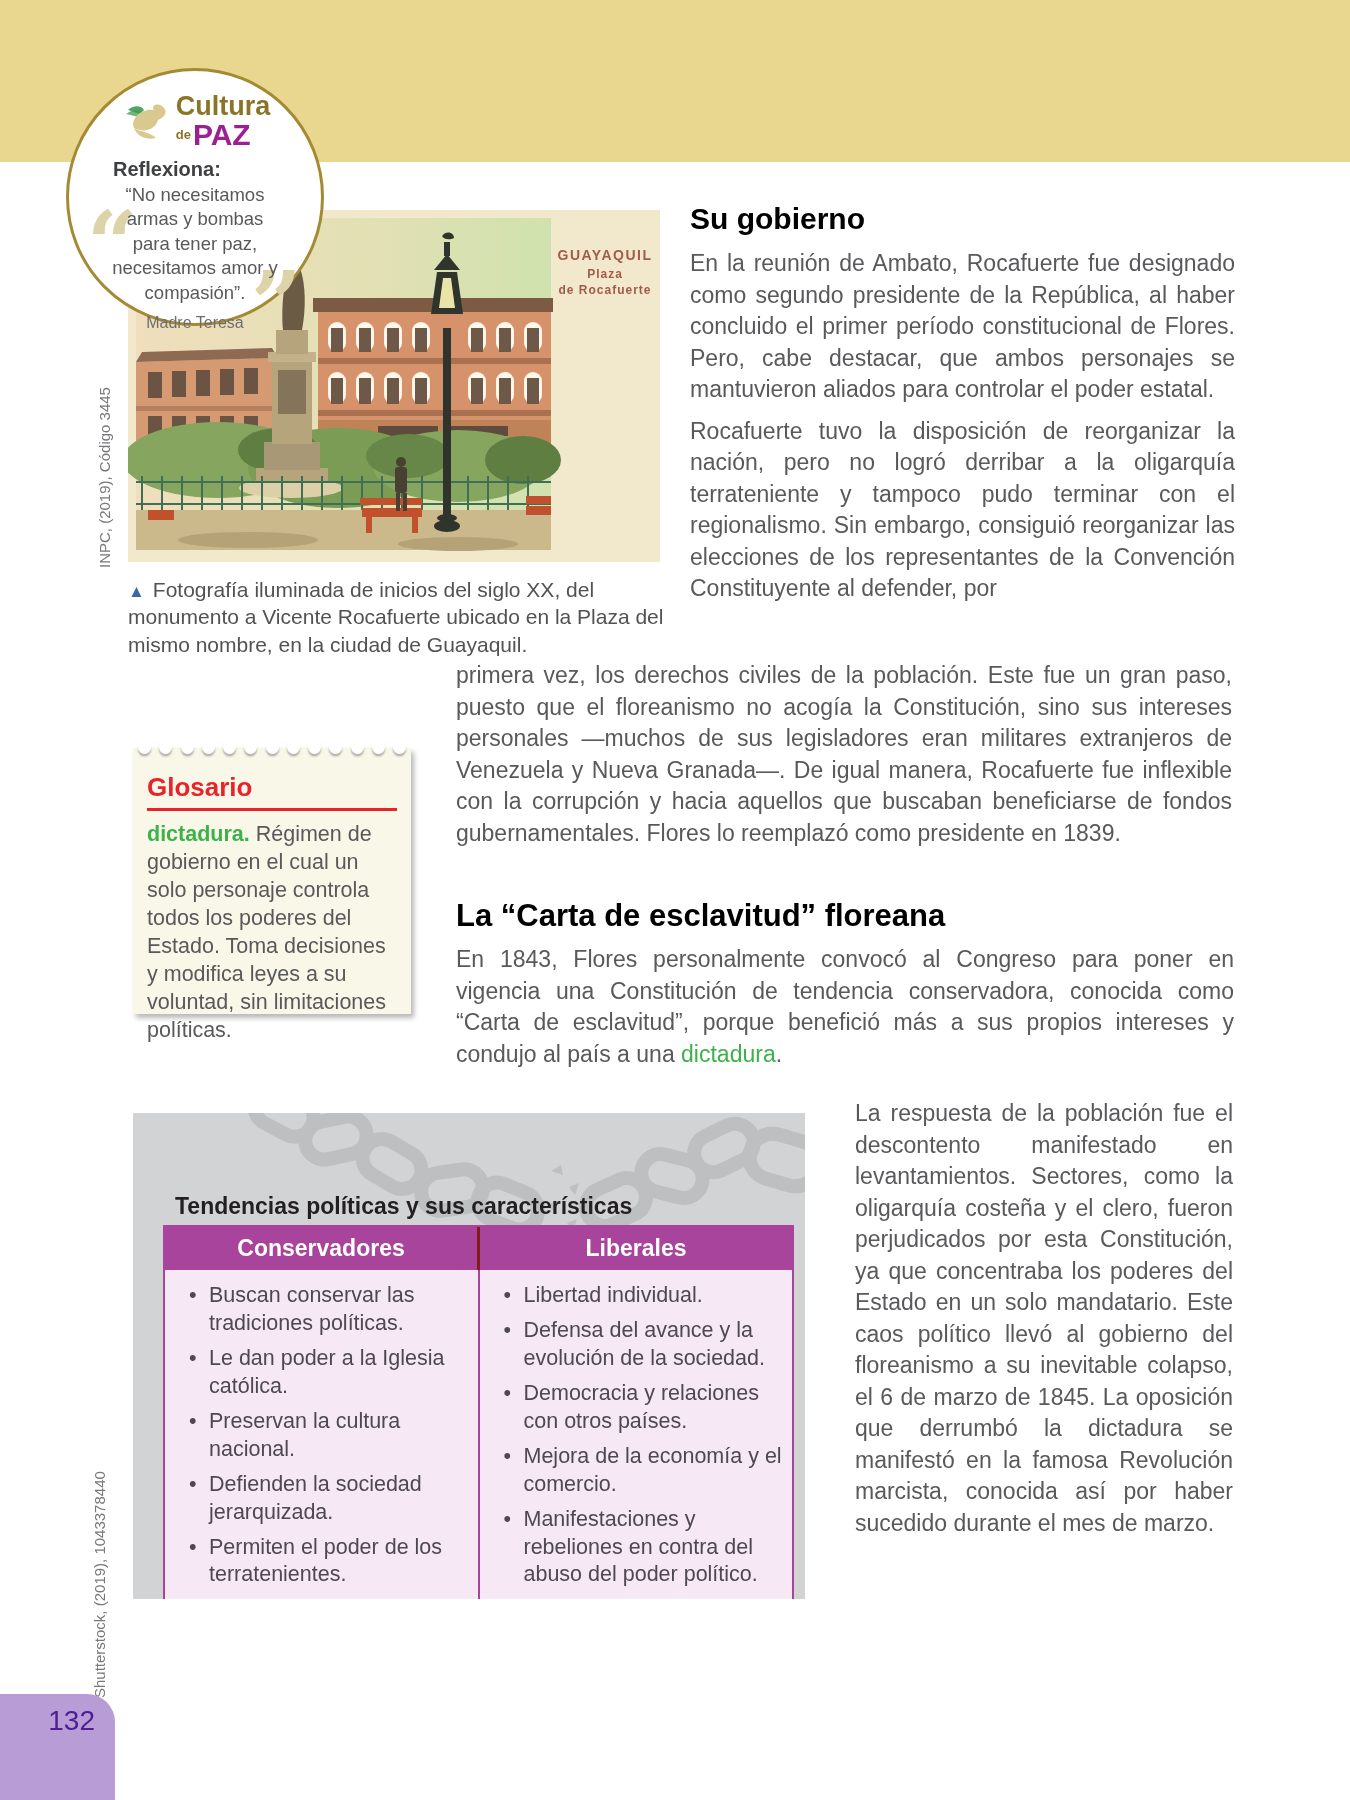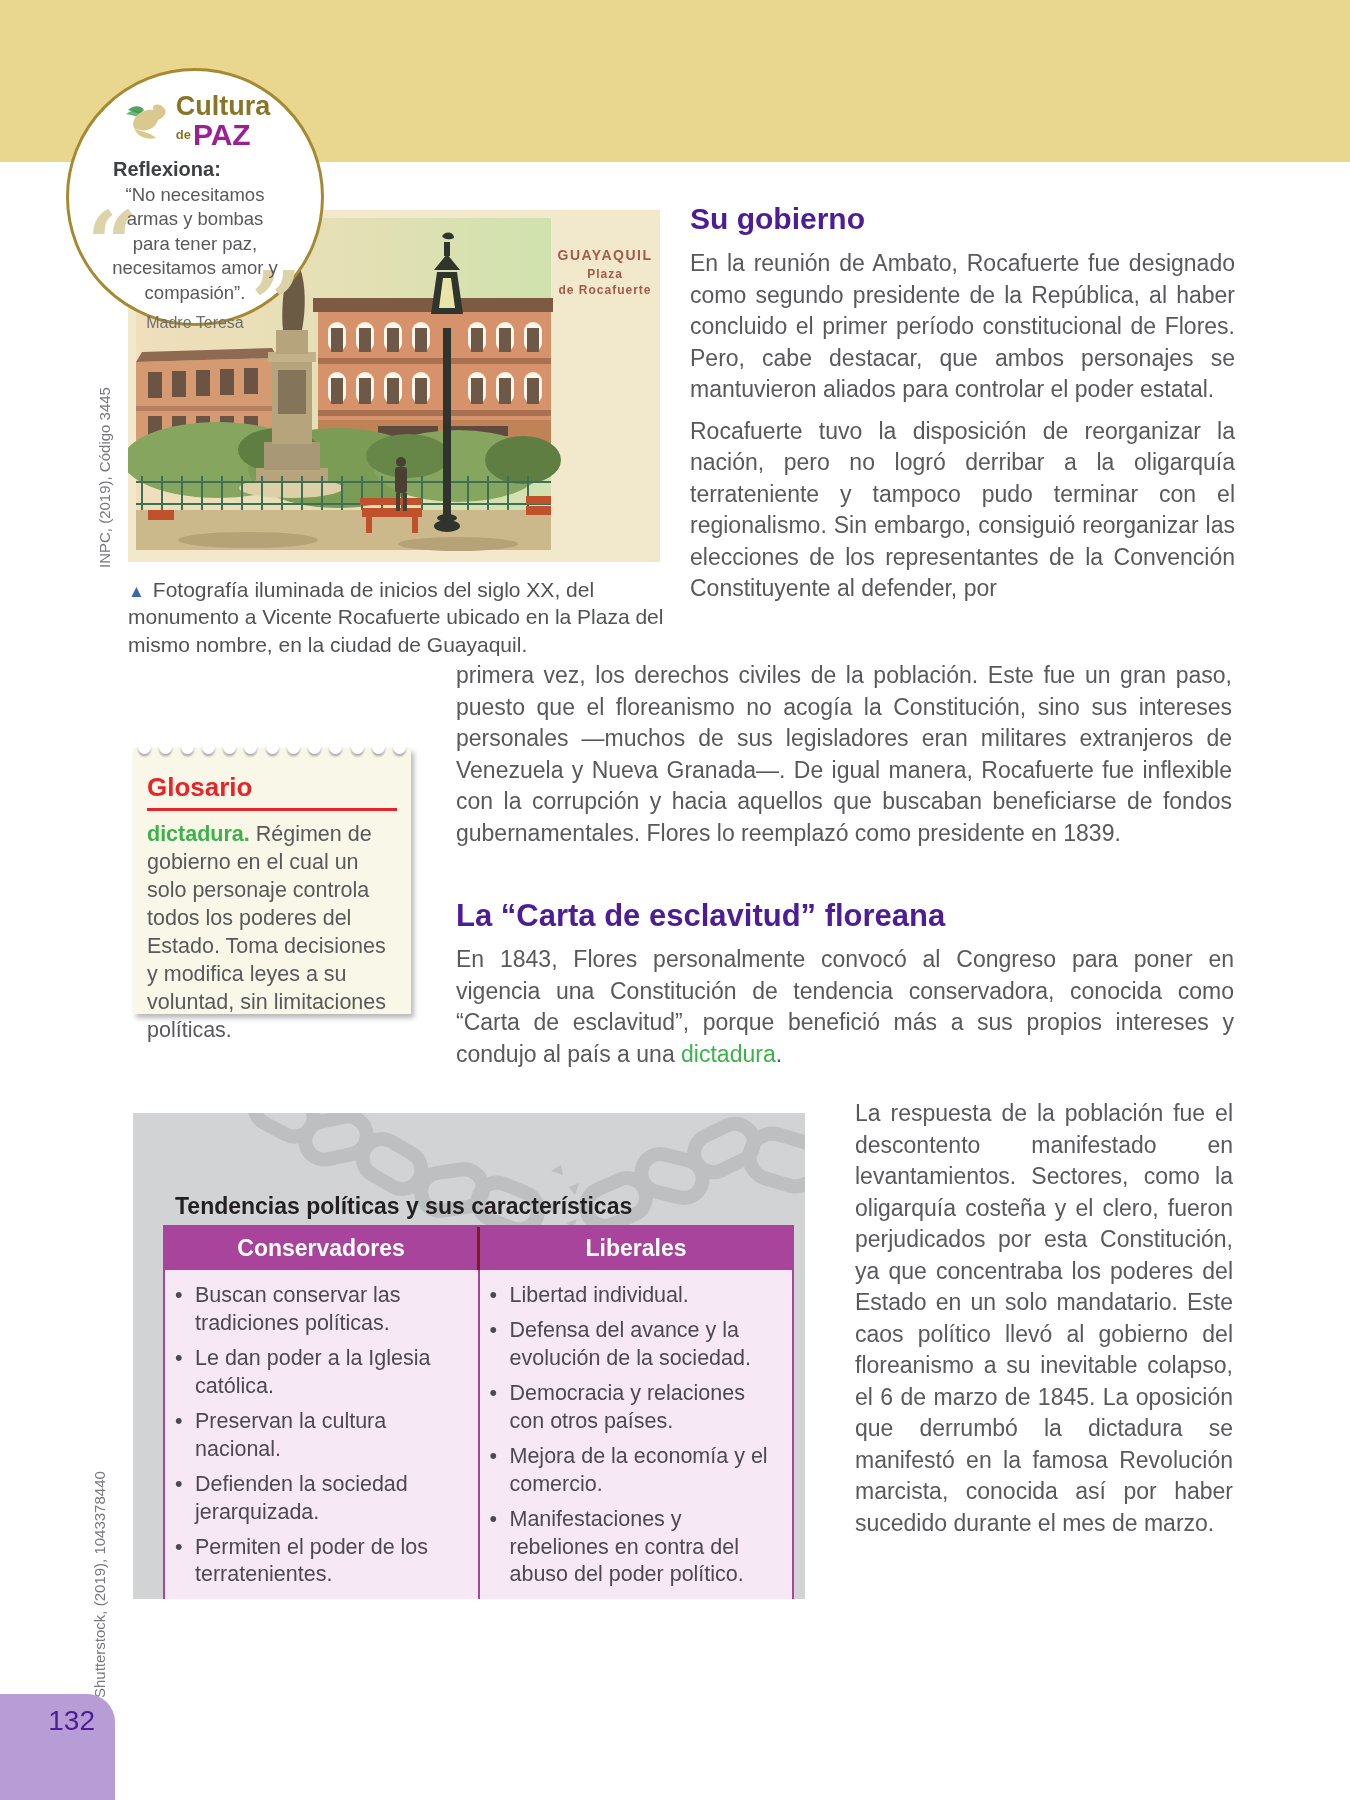--- a/index.html
+++ b/index.html
@@ -27,21 +27,21 @@
   .bq-close{left:182px;top:232px;}
   
   .postcard{position:absolute;left:128px;top:210px;width:604px;height:352px;}
   .photo-caption{position:absolute;left:128px;top:576px;width:548px;font-size:21px;line-height:1.3;color:#515254;}
   .cap-marker{color:#3a66ad;font-size:17px;margin-right:8px;}
   
   .vcredit{position:absolute;transform-origin:0 0;transform:rotate(-90deg);font-size:15px;color:#77787b;white-space:nowrap;}
   .vcredit-1{left:96px;top:568px;width:222px;}
   .vcredit-2{left:91px;top:1698px;width:268px;}
   
-  .h-blue{color:#4c1d95;font-weight:bold;font-size:30px;margin:0 0 12px 0;}
+  .h-blue{color:#000000;font-weight:bold;font-size:30px;margin:0 0 12px 0;}
   .body-p{font-size:23px;line-height:1.37;text-align:justify;margin:0;}
   .col1{position:absolute;left:690px;top:202px;width:545px;}
   .col1 .body-p + .body-p{margin-top:10px;}
   .wide-p{position:absolute;left:456px;top:660px;width:776px;}
   .sec2{position:absolute;left:456px;top:898px;width:778px;}
   .sec2 .h-blue{font-size:31px;margin-bottom:10px;}
   .green{color:#3bb24a;}
   .col2{position:absolute;left:855px;top:1098px;width:378px;}
   
   .glossary{
@@ -55,21 +55,21 @@
   .gloss-term{color:#3bb24a;font-weight:bold;}
   
   .panel{position:absolute;left:133px;top:1113px;width:672px;height:486px;background:#d2d3d5;overflow:hidden;}
   .chain{position:absolute;left:0;top:0;}
   .panel-title{position:absolute;left:42px;top:80px;font-size:23px;font-weight:bold;color:#231f20;}
   .ttable{position:absolute;left:30px;top:112px;width:627px;border:2px solid #a8449b;}
   .thead{display:flex;background:#a8449b;}
   .th{flex:1;color:#ffffff;font-weight:bold;font-size:23px;text-align:center;padding:8px 0;}
   .th + .th{border-left:3px solid #7f1d1d;}
   .tbody{display:flex;background:#f6e8f5;}
-  .td{flex:1;padding:12px 8px 10px 4px;}
+  .td{flex:1;padding:12px 8px 10px 18px;}
   .td + .td{border-left:2px solid #a8449b;}
   .td ul{margin:0;padding:0;list-style:none;}
   .td li{position:relative;font-size:21.5px;line-height:1.3;color:#4e4850;padding-left:26px;margin-bottom:7px;}
   .td li::before{content:"•";position:absolute;left:6px;color:#4e4850;}
   .panel-credit{position:absolute;right:20px;top:524px;transform:translateY(-100%);font-size:19px;color:#919396;}
   
   .page-tab{position:absolute;left:0;top:1694px;width:115px;height:106px;background:#b79cd6;border-top-right-radius:28px;}
   .page-num{text-align:right;padding:11px 20px 0 0;font-size:28px;color:#4c1d95;}
 </style>
 </head>

